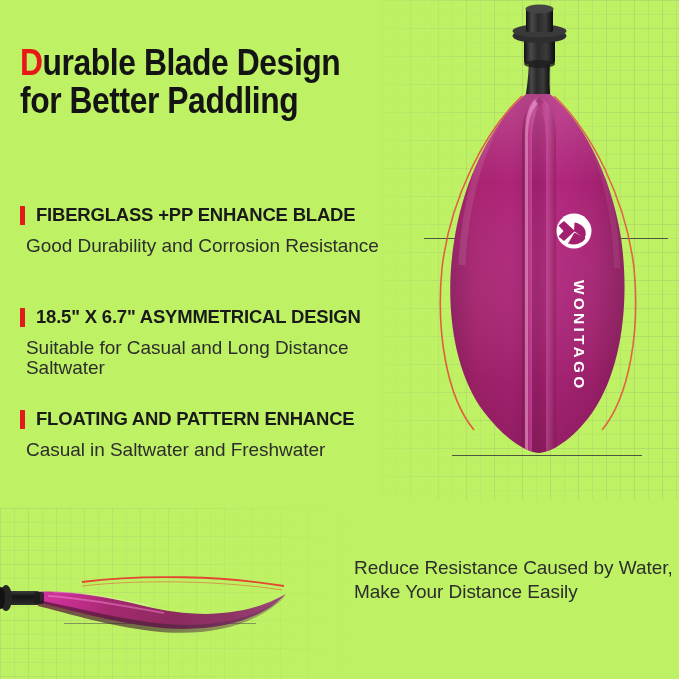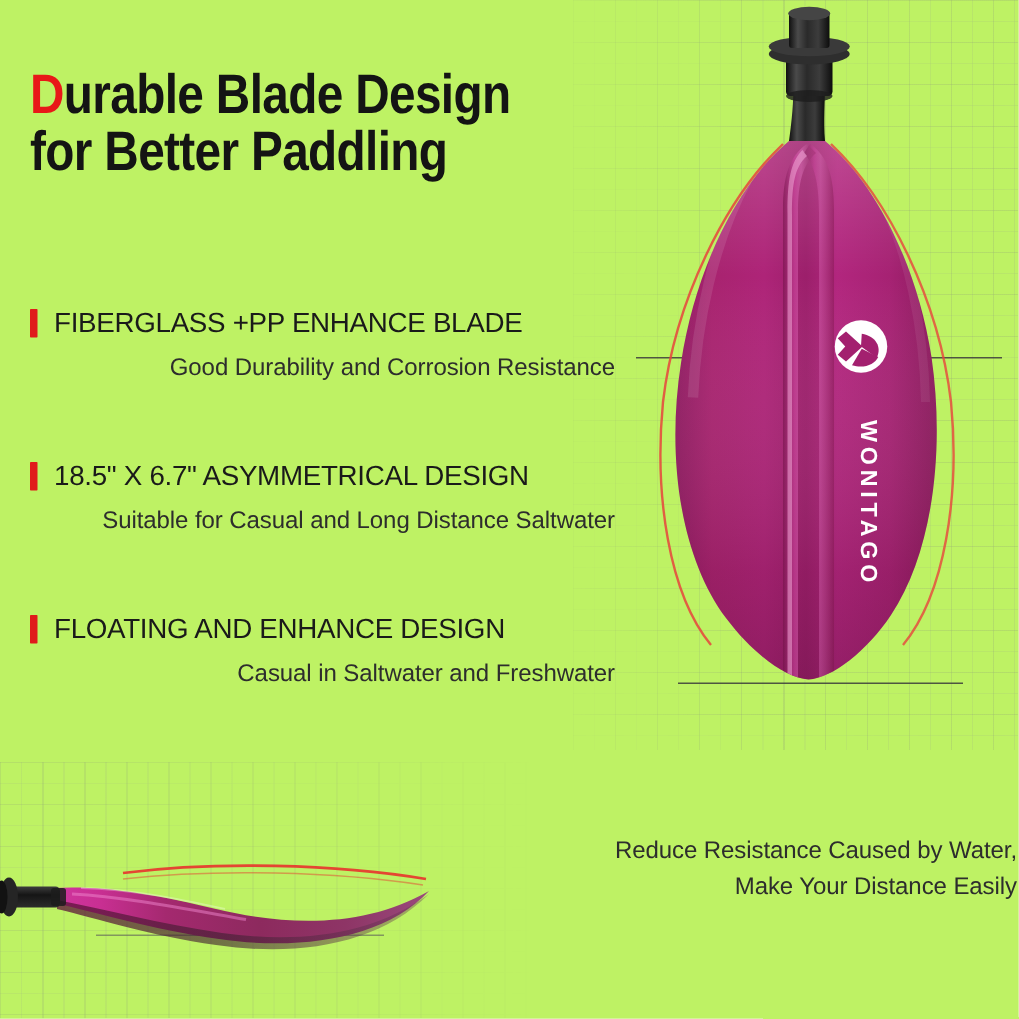--- a/index.html
+++ b/index.html
@@ -66,26 +66,26 @@
   #headline .cap{color:#e81818;}
 
   
   .feature{position:absolute;left:20px;width:390px;}
   .f-head{display:flex;align-items:flex-start;}
   .bar{
     display:inline-block;width:5px;height:19px;background:#e01b1b;
     margin-top:1px;margin-right:11px;flex:none;border-radius:.5px;
   }
   .f-title{
-    font-size:18.5px;font-weight:400;color:#1a1a1a;letter-spacing:-.2px;
+    font-size:18.5px;font-weight:700;color:#1a1a1a;letter-spacing:-.2px;
     line-height:20px;white-space:nowrap;
   }
   .f-sub{
     margin-top:11px;margin-left:6px;
-    font-size:16px;color:#2d2d2d;line-height:20px;letter-spacing:-.05px;text-align:right;
+    font-size:19px;color:#2d2d2d;line-height:20px;letter-spacing:-.05px;
   }
 
   #feat0{top:205px;}
   #feat1{top:307px;}
   #feat2{top:409px;}
 
   #feat3{position:absolute;left:348px;top:543px;width:330px;}
   #feat3 .f-sub{margin-top:13px;white-space:pre-line;line-height:24px;}
 
   
@@ -122,21 +122,21 @@
     <div class="f-head">
       <span class="bar"></span>
       <span class="f-title">18.5" X 6.7" ASYMMETRICAL DESIGN</span>
     </div>
     <div class="f-sub">Suitable for Casual and Long Distance Saltwater</div>
   </div>
 
   <div class="feature" id="feat2">
     <div class="f-head">
       <span class="bar"></span>
-      <span class="f-title">FLOATING AND ENHANCE DESIGN</span>
+      <span class="f-title">FLOATING AND PATTERN ENHANCE</span>
     </div>
     <div class="f-sub">Casual in Saltwater and Freshwater</div>
   </div>
 
   <div id="feat3">
     <div class="f-sub">Reduce Resistance Caused by Water,
 Make Your Distance Easily</div>
   </div>
 
   <div class="meas-line" id="meas-mid"></div>

